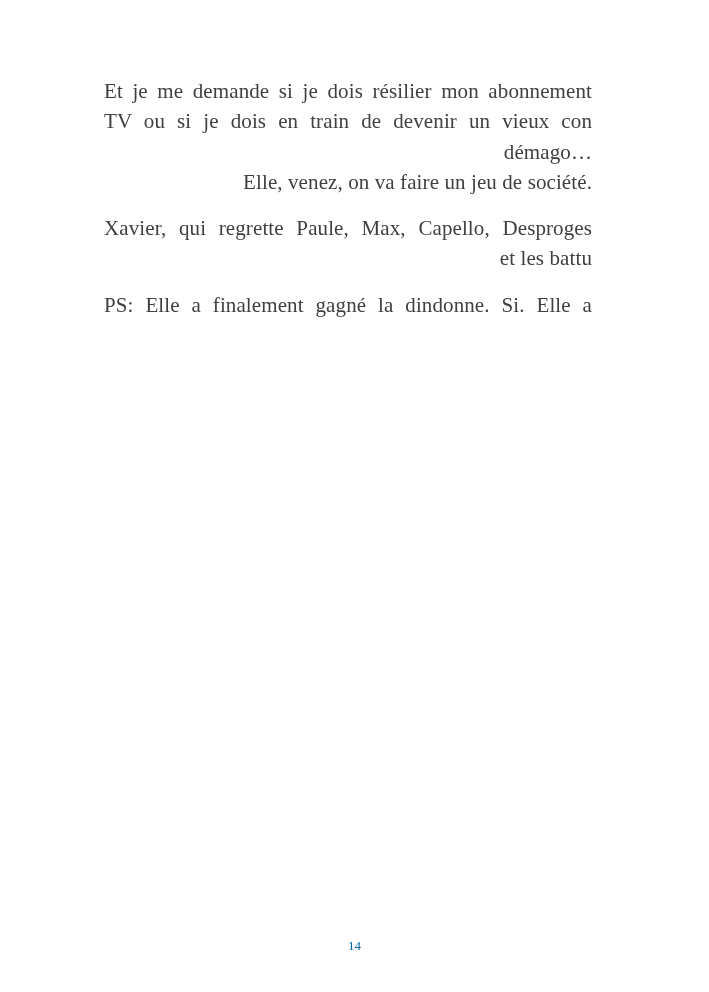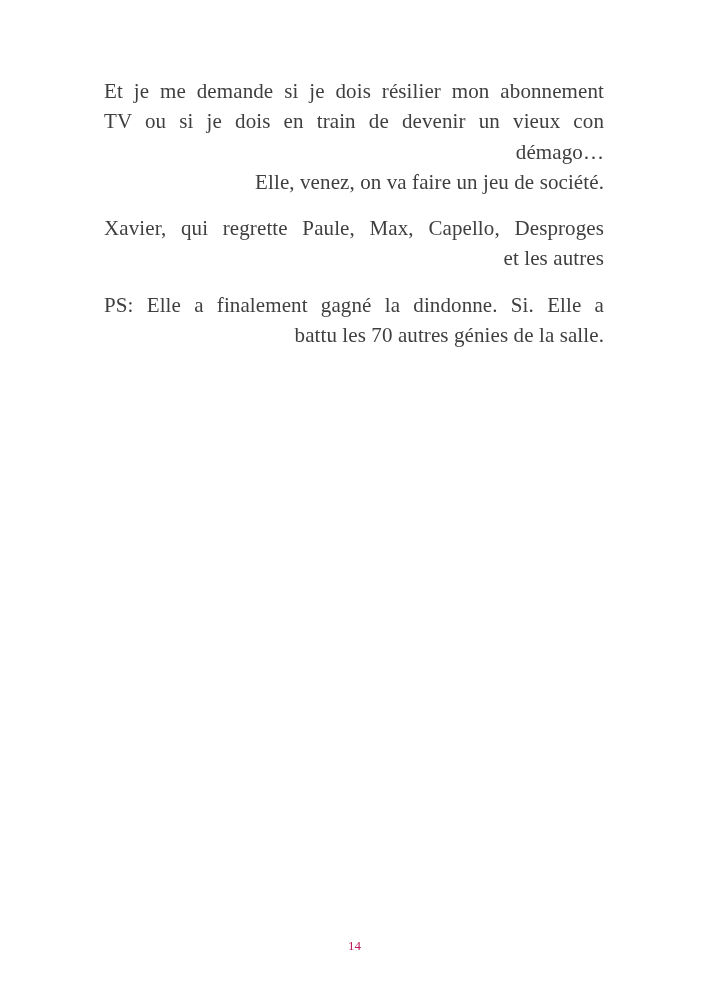--- a/index.html
+++ b/index.html
@@ -23,62 +23,61 @@
     position: absolute;
     left: 104px;
     top: 76px;
     width: 500px;
     font-size: 21px;
     line-height: 30.3px;
     color: #3f3f3f;
     letter-spacing: 0.1px;
   }
   .para {
-    margin: 0 0 16px 0;
+    margin: 0 12px 16px 0;
     padding: 0;
   }
   .line {
     display: block;
     text-align: right;
   }
   .line.j {
     text-align: justify;
     text-align-last: justify;
   }
   .page-number {
     position: absolute;
     left: 0;
     top: 938px;
     width: 100%;
     text-align: center;
     font-size: 13px;
-    color: #be185d;
+    color: #0369a1;
   }
 </style>
 </head>
 <body>
 
 <div class="page">
 
   <div class="text-block">
 
     <p class="para">
       <span class="line j">Et je me demande si je dois résilier mon abonnement</span>
       <span class="line j">TV ou si je dois en train de devenir un vieux con</span>
       <span class="line">démago…</span>
       <span class="line">Elle, venez, on va faire un jeu de société.</span>
     </p>
 
     <p class="para">
       <span class="line j">Xavier, qui regrette Paule, Max, Capello, Desproges</span>
-      <span class="line">et les autres</span>
+      <span class="line">et les battu</span>
     </p>
 
     <p class="para">
       <span class="line j">PS: Elle a finalement gagné la dindonne. Si. Elle a</span>
-      <span class="line">battu les 70 autres génies de la salle.</span>
     </p>
 
   </div>
 
   <div class="page-number">14</div>
 
 </div>
 
 </body></html>

